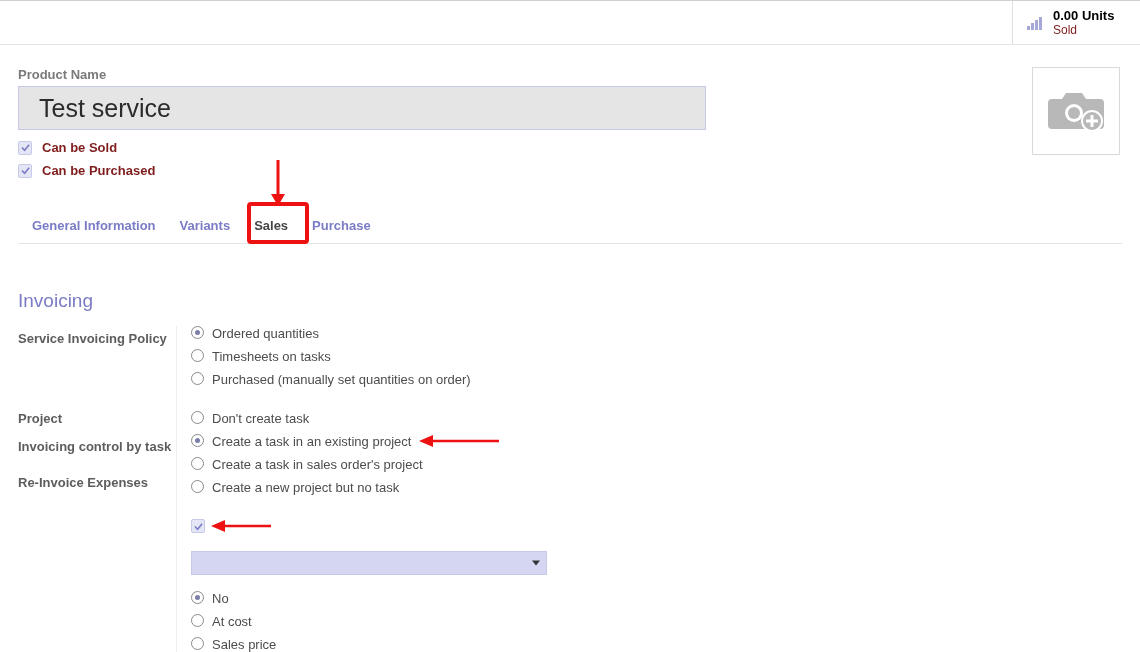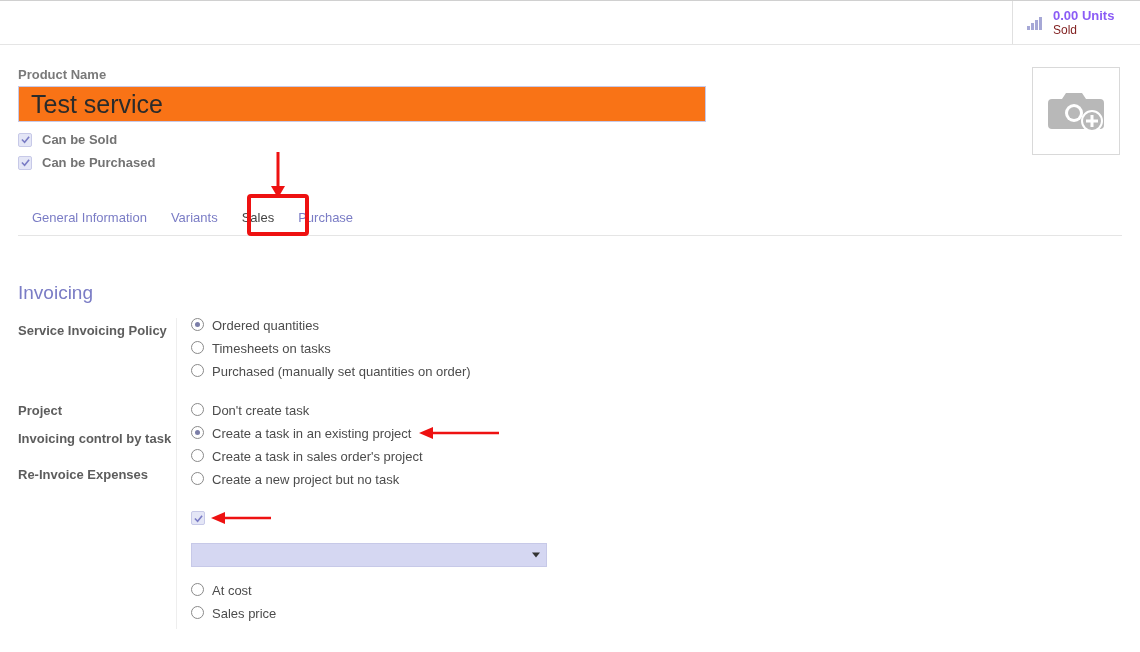--- a/index.html
+++ b/index.html
@@ -18,39 +18,39 @@
     justify-content: flex-end;
   }
   .status-box {
     border-left: 1px solid #e0e0e0;
     padding: 8px 14px;
     display: flex;
     align-items: center;
     min-width: 128px;
   }
   .status-box svg { margin-right: 8px; }
-  .status-text .units { color: #8b5cf6; font-weight: 600; font-size: 13px; }
+  .status-text .units { color: #000000; font-weight: 600; font-size: 13px; }
   .status-text .sold  { color: #7f1d1d; font-size: 12px; }
   .page { padding: 22px 18px 0 18px; }
   .label {
     color: #7a7a7a;
     font-size: 13px;
     font-weight: 600;
     margin-bottom: 4px;
     display: block;
   }
   .header-row { display: flex; justify-content: flex-end; }
   .header-left { flex: 1; }
   .product-name-input {
     width: 688px;
-    height: 36px;
-    background: #f97316;
+    height: 44px;
+    background: #e5e5e5;
     border: 1px solid #c7c9e8;
     font-size: 25px;
-    padding: 2px 12px;
+    padding: 2px 20px;
     color: #2b2b2b;
     font-family: inherit;
   }
   .image-box {
     width: 88px; height: 88px;
     border: 1px solid #d9d9d9;
     display: flex; align-items: center; justify-content: center;
     margin-right: 2px;
   }
   .camera { stroke: none; fill: #b8b8b8; }
@@ -59,28 +59,29 @@
   .check-mark {
     width: 14px; height: 14px;
     background: #e4e6f6;
     border: 1px solid #c7c9e8;
     border-radius: 2px;
     margin-right: 10px;
     display: inline-flex;
     align-items: center; justify-content: center;
   }
   .check-mark svg { width: 9px; height: 9px; }
-  .check-label { font-weight: 700; color: #737373; font-size: 13px; }
+  .check-label { font-weight: 700; color: #7f1d1d; font-size: 13px; }
   .tabs {
     display: flex;
     gap: 24px;
     margin-top: 22px;
     border-bottom: 1px solid #e5e5e5;
     padding-left: 14px;
     position: relative;
+    font-weight: bold;
   }
   .tab {
     color: #7a7cc5;
     font-size: 13px;
     padding: 10px 0;
     cursor: pointer;
   }
   .tab.active { color: #444; }
   .arrow-down {
     position: absolute;
@@ -290,20 +291,24 @@
       </div>
 
       <div class="radio-row" style="margin-bottom:16px">
         <div class="select-box">
           <span></span>
           <span class="caret"></span>
         </div>
       </div>
 
       <div class="radio-row">
+        <span class="radio-outer selected"></span>
+        <span>No</span>
+      </div>
+      <div class="radio-row">
         <span class="radio-outer"></span>
         <span>At cost</span>
       </div>
       <div class="radio-row">
         <span class="radio-outer"></span>
         <span>Sales price</span>
       </div>
 
     </div>
   </div>

